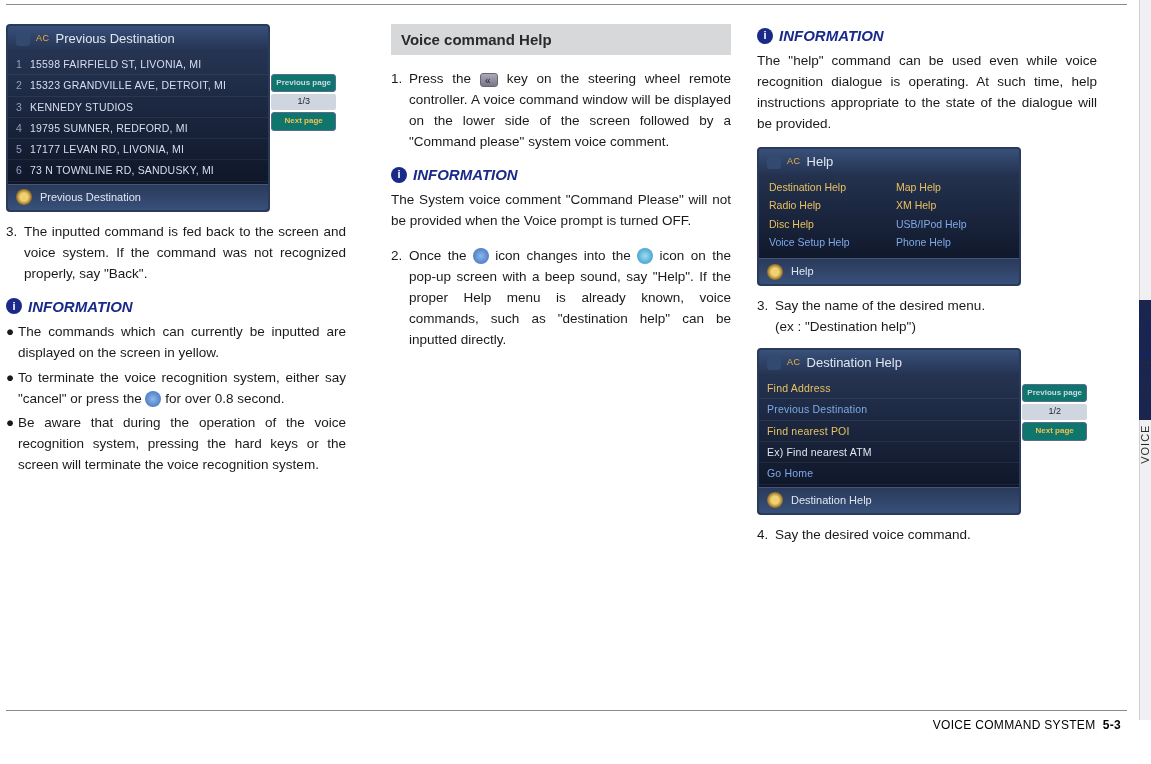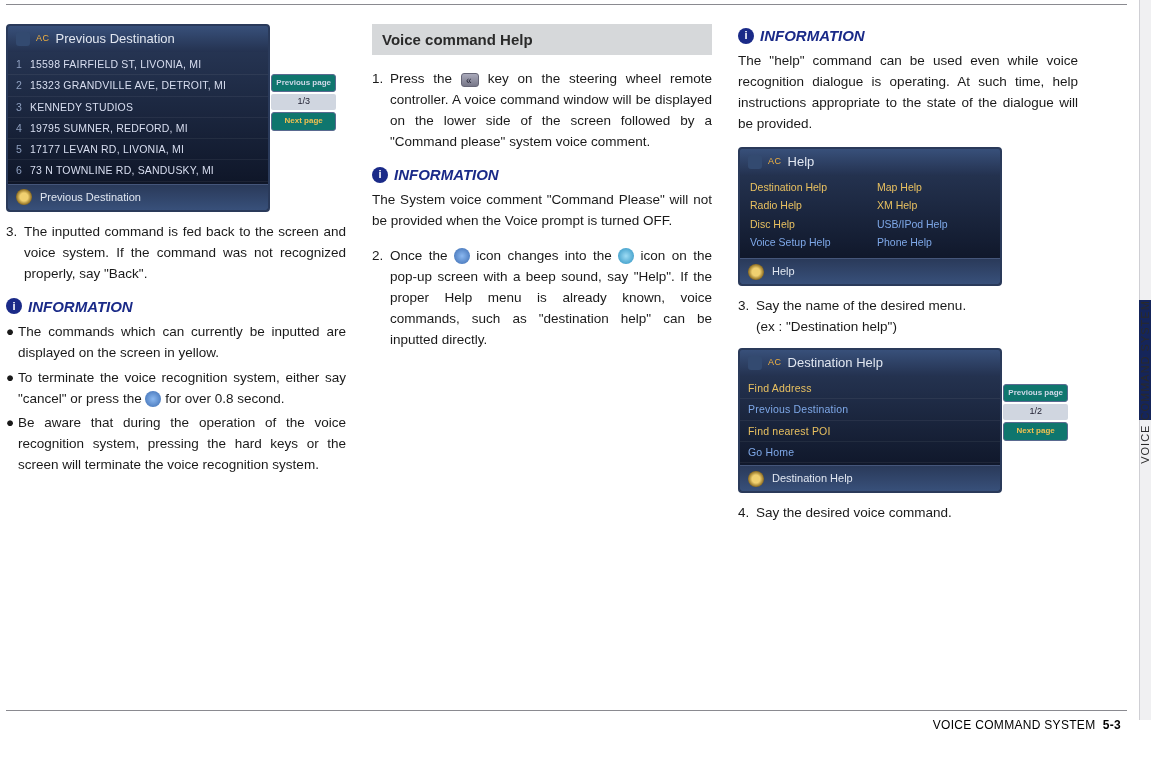--- a/index.html
+++ b/index.html
@@ -1,21 +1,21 @@
 <!DOCTYPE html>
 <html><head>
 <meta charset="utf-8">
 <style>
   * { box-sizing: border-box; margin: 0; padding: 0; }
   body { width: 1151px; height: 764px; font-family: Arial, sans-serif; background: #fff; position: relative; }
   .page { width: 1100px; height: 720px; margin-left: 6px; margin-top: 6px; position: relative; }
   .columns { display: flex; gap: 26px; padding-top: 18px; }
   .col { flex: 1; font-size: 13.5px; line-height: 1.55; color: #1a1a1a; }
   .col1 { width: 340px; flex: none; }
-  .col2 { width: 340px; flex: none; }
+  .col2 { width: 340px; flex: none; margin-left: 19px; }
   .col3 { width: 340px; flex: none; }
 
   
   .device-shot { width: 264px; background: linear-gradient(#2a3a5a,#0a1020); border: 2px solid #2a3a5a; border-radius: 4px; display: flex; flex-direction: column; margin-bottom: 10px; overflow: hidden; font-size: 11.5px; color: #cfd8e8; }
   .ds-title { background: linear-gradient(#38507a,#243250); padding: 3px 8px; color: #e0e6f0; display: flex; align-items: center; gap: 6px; font-size: 13px; }
   .ds-title .mic { width: 14px; height: 14px; background: #334a70; border-radius: 3px; display: inline-block; position: relative; }
   .ds-ac { font-size: 9px; letter-spacing: .5px; color: #f0b040; }
   .ds-list { padding: 2px 0; }
   .ds-row { display: flex; padding: 2px 8px; border-bottom: 1px solid rgba(255,255,255,.06); color: #d8def0; font-size: 10.5px; letter-spacing: .2px; }
   .ds-row .num { width: 14px; color: #8fa0c0; }
@@ -212,20 +212,21 @@
         <div class="device-shot">
           <div class="ds-title">
             <span class="mic"></span>
             <span class="ds-ac">AC</span>
             <span>Destination Help</span>
           </div>
           <div class="ds-list dest-list">
             <div class="ds-row">Find Address</div>
             <div class="ds-row blue">Previous Destination</div>
             <div class="ds-row">Find nearest POI</div>
+            <div class="ds-row white">   Ex) Find nearest ATM</div>
             <div class="ds-row blue">Go Home</div>
           </div>
           <div class="ds-footer">
             <span class="mini-icon"></span>
             <span class="ds-footer-text">Destination Help</span>
           </div>
         </div>
         <div class="ds-pager" style="top:36px">
           <div class="pg-btn">Previous page</div>
           <div class="pg-ind">1/2</div>

